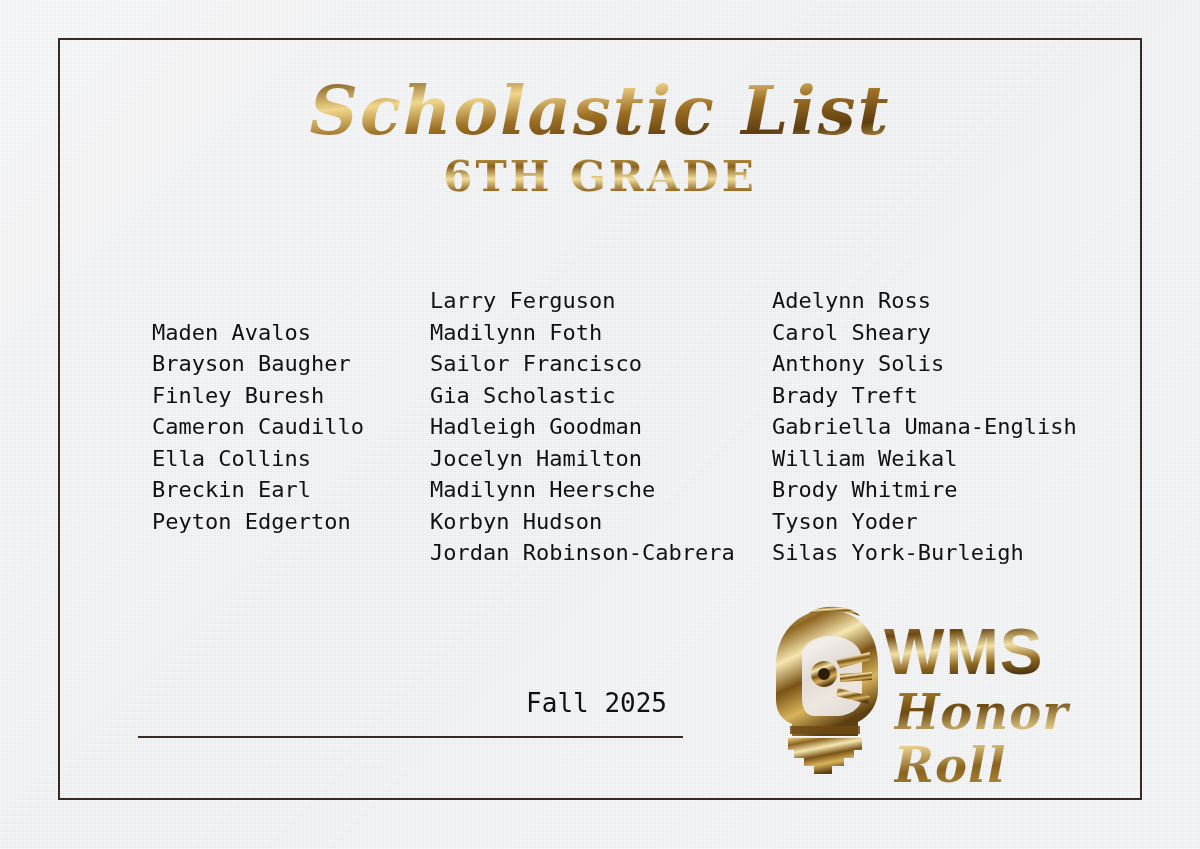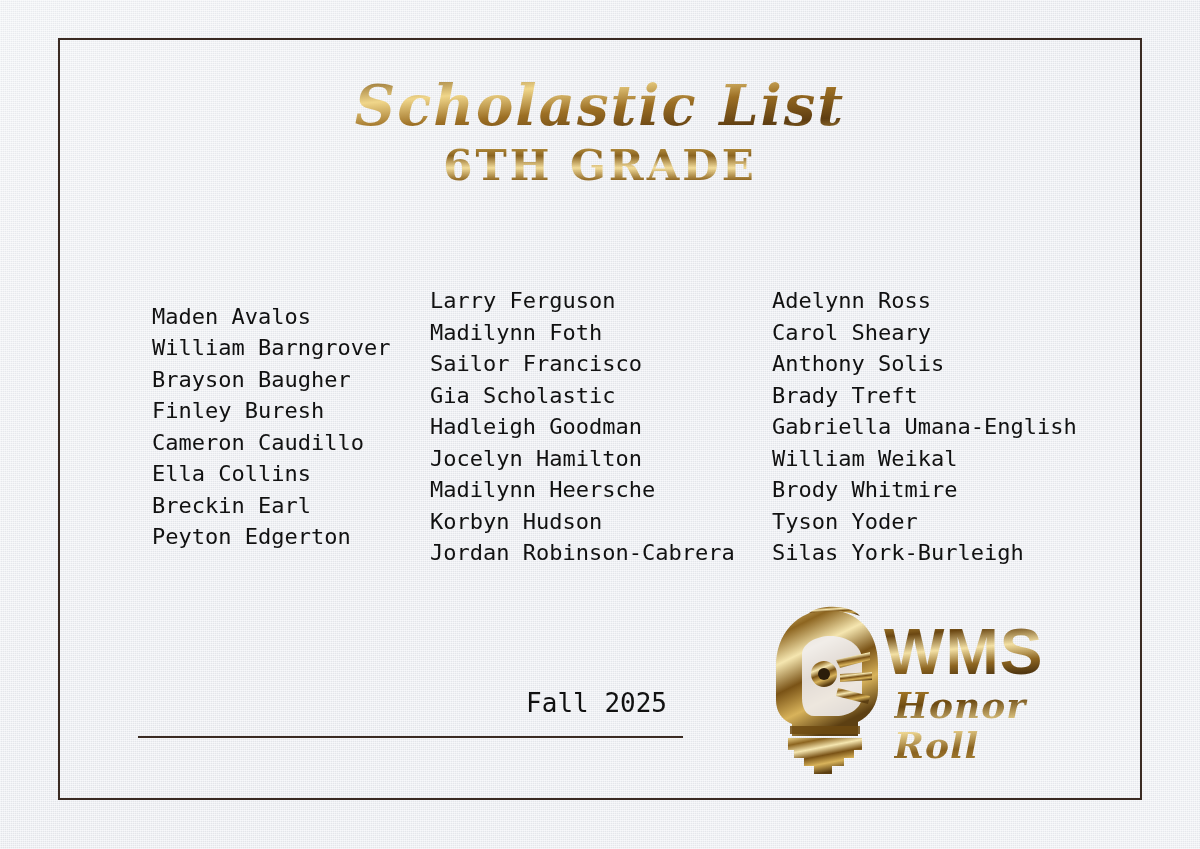--- a/index.html
+++ b/index.html
@@ -35,21 +35,21 @@
   
   .title-block {
     position: absolute;
     left: 0;
     top: 76px;
     width: 1200px;
     text-align: center;
   }
   .main-title {
     font-family: "DejaVu Serif", serif;
-    font-size: 56px;
+    font-size: 67px;
     font-style: italic;
     font-weight: bold;
     letter-spacing: 2px;
     line-height: 1.05;
     background: linear-gradient(175deg, #b9892f 0%, #7a5418 18%, #f0d68a 36%, #9c6f24 52%, #5e3d11 70%, #d9b45f 86%, #7e5719 100%);
     -webkit-background-clip: text;
     background-clip: text;
     color: transparent;
     -webkit-text-fill-color: transparent;
     text-shadow: none;
@@ -140,21 +140,21 @@
     background-clip: text;
     color: transparent;
     -webkit-text-fill-color: transparent;
   }
   .logo-honor {
     margin-top: 2px;
     margin-left: 10px;
     font-family: "DejaVu Serif", serif;
     font-style: italic;
     font-weight: bold;
-    font-size: 36px;
+    font-size: 48px;
     letter-spacing: 1px;
     line-height: 1.1;
     background: linear-gradient(175deg, #b9892f 0%, #6d4a12 22%, #efd894 48%, #8a6320 70%, #c9a24b 100%);
     -webkit-background-clip: text;
     background-clip: text;
     color: transparent;
     -webkit-text-fill-color: transparent;
   }
 </style>
 </head>
@@ -166,21 +166,20 @@
 
   <div class="title-block">
     <div class="main-title">Scholastic List</div>
     <div class="sub-title">6TH GRADE</div>
   </div>
 
   <div class="names">
 
     <div class="name-col col-1">
       <div class="name">Maden Avalos</div>
-      <div class="name">William Barngrover</div>
       <div class="name">Brayson Baugher</div>
       <div class="name">Finley Buresh</div>
       <div class="name">Cameron Caudillo</div>
       <div class="name">Ella Collins</div>
       <div class="name">Breckin Earl</div>
       <div class="name">Peyton Edgerton</div>
     </div>
 
     <div class="name-col col-2">
       <div class="name">Larry Ferguson</div>

